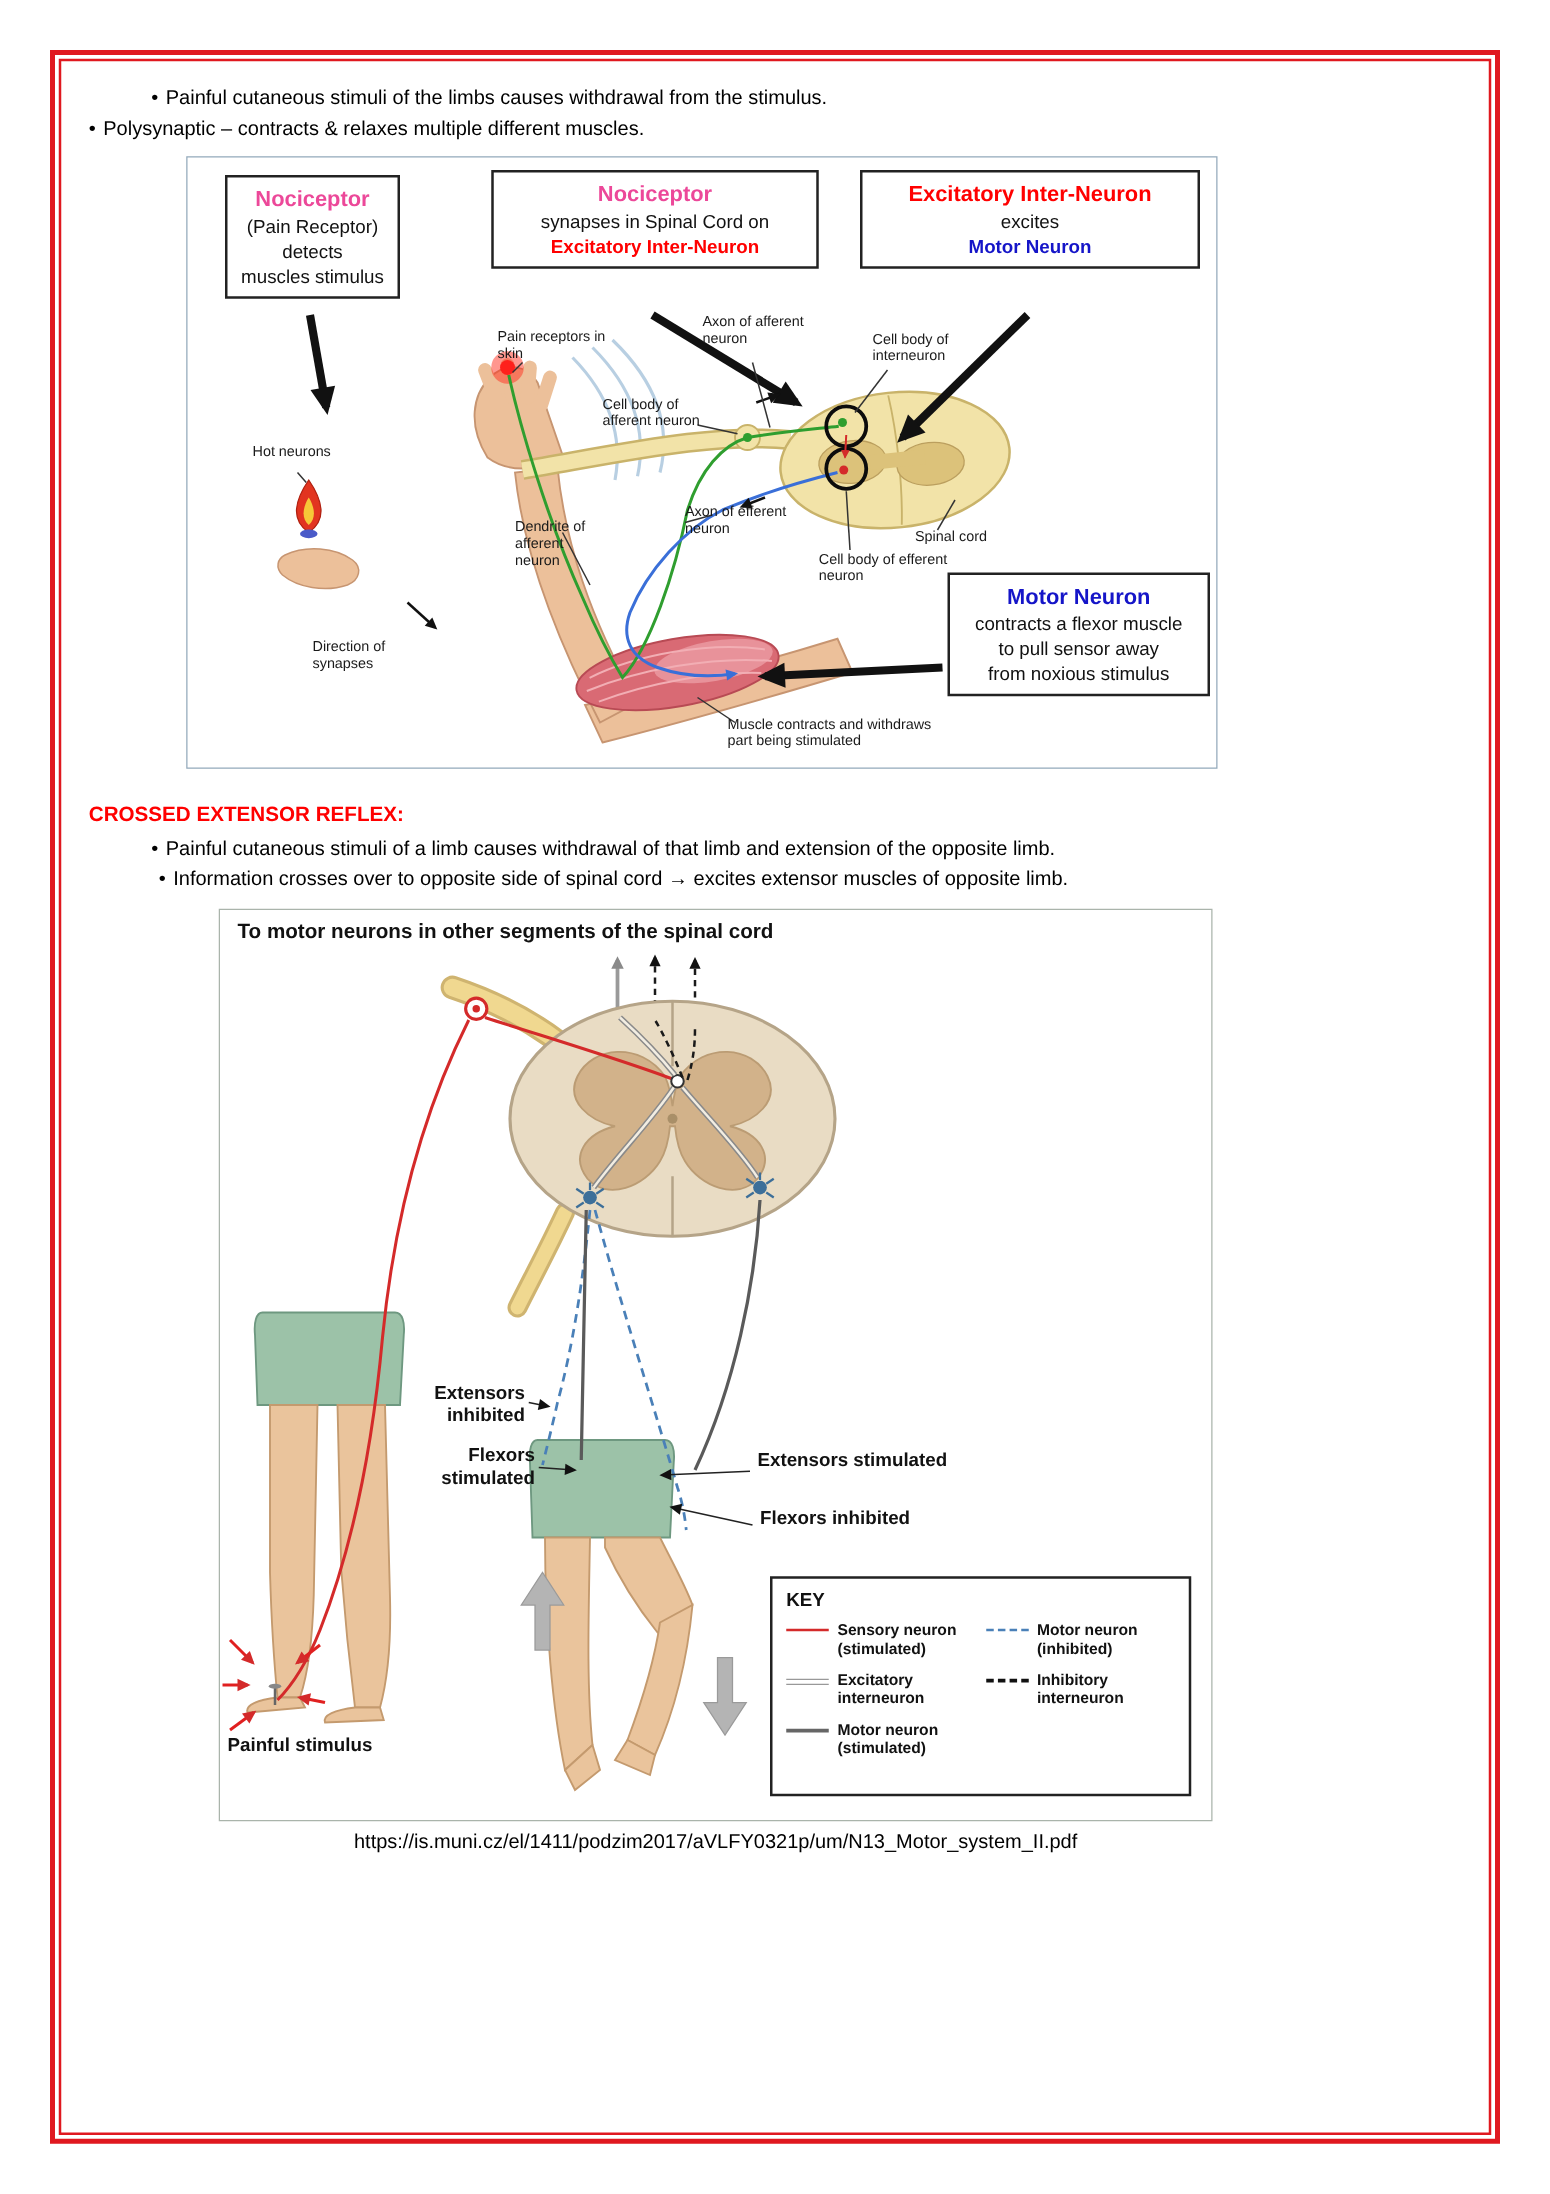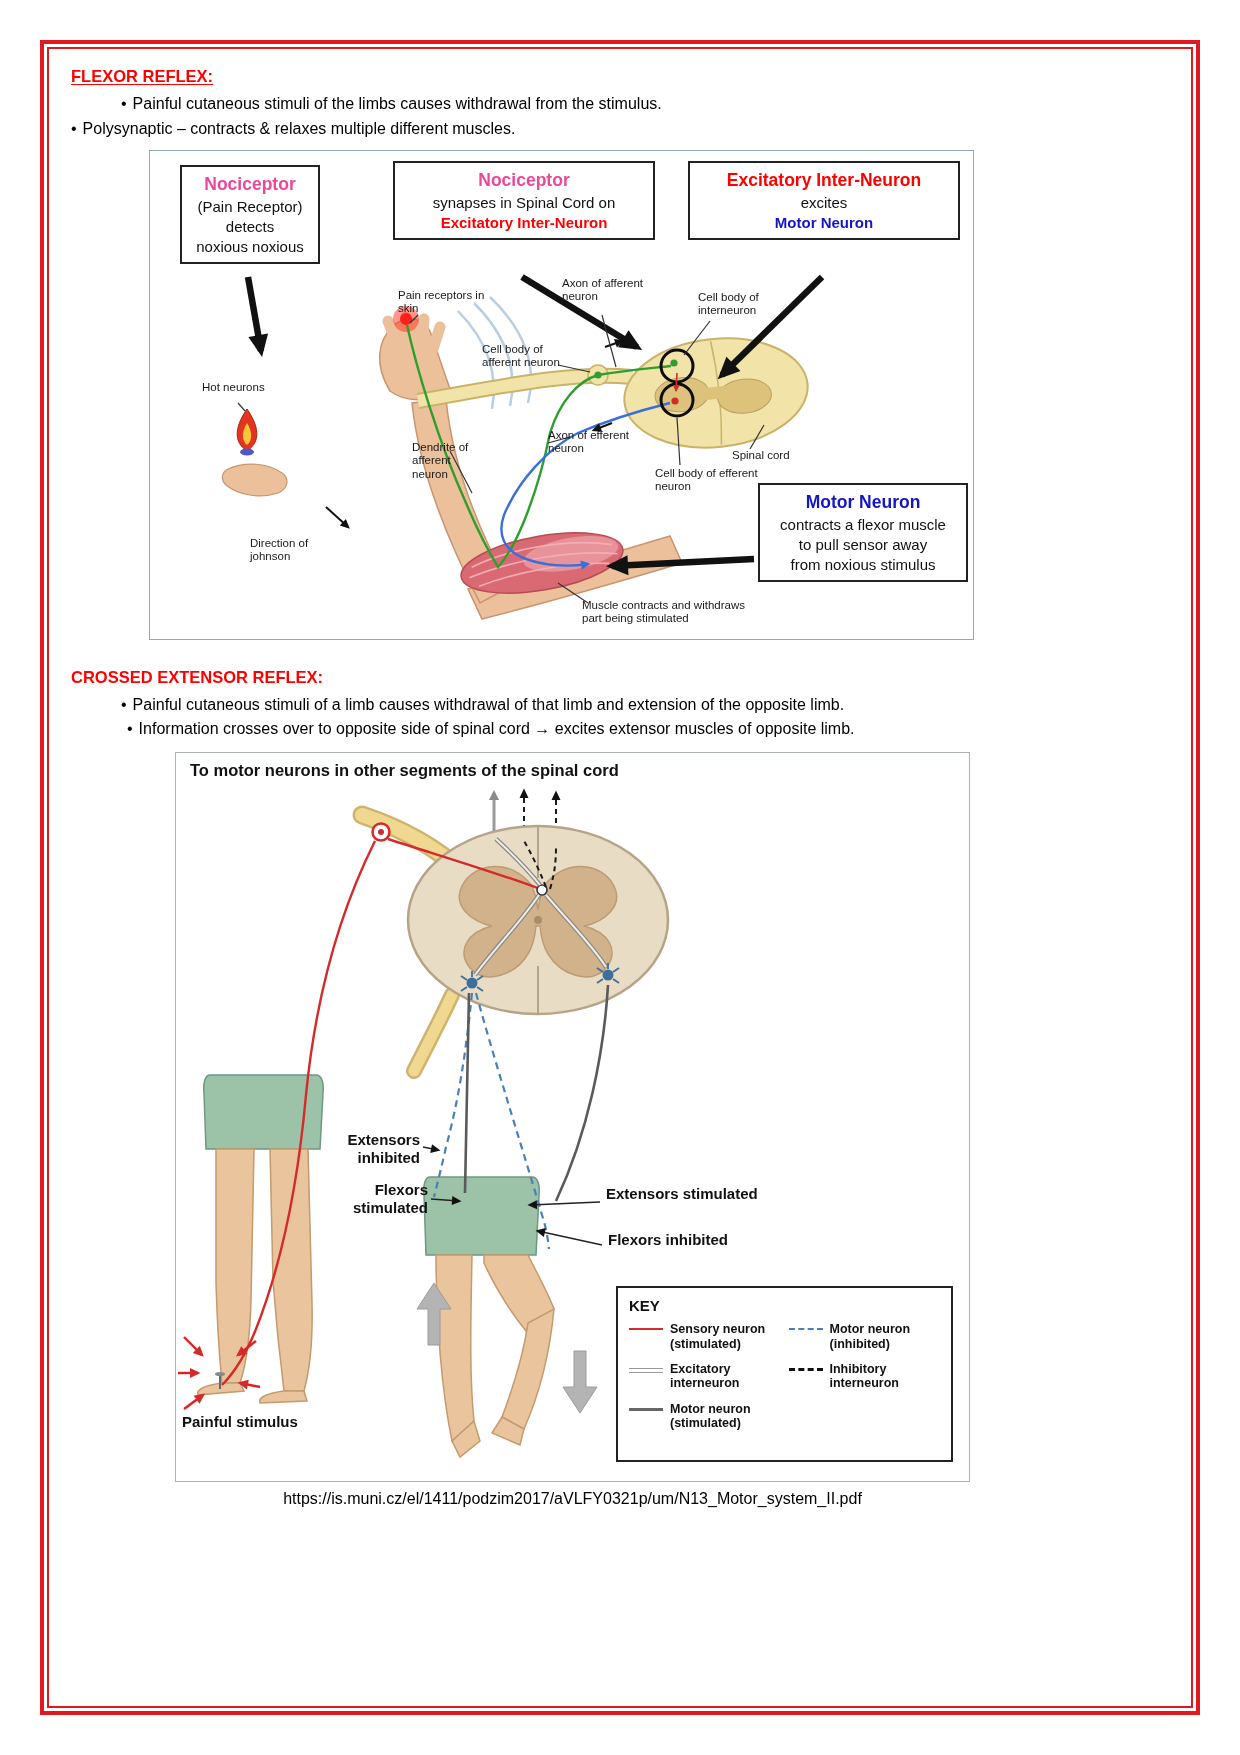--- a/index.html
+++ b/index.html
@@ -51,21 +51,20 @@
   .s-inhib-motor { border-top:2.5px dashed #4a80b8; }
   .s-inhib-inter { border-top:3px dashed #111; }
 </style>
 </head>
 <body>
 
 <div class="frame-outer">
  <div class="frame-inner">
 
   <div>
-    <div class="heading underlined">FLEXOR REFLEX:</div>
     <div class="bullet indent1"><span class="bm">•</span><span>Painful cutaneous stimuli of the limbs causes withdrawal from the stimulus.</span></div>
     <div class="bullet"><span class="bm">•</span><span>Polysynaptic – contracts &amp; relaxes multiple different muscles.</span></div>
 
     <div class="fig fig1">
       <svg width="825" height="490" viewBox="0 0 825 490">
         <defs>
           <marker id="mBigBlk" markerUnits="userSpaceOnUse" markerWidth="26" markerHeight="26" refX="17" refY="13" orient="auto">
                 <path d="M1,3 L23,13 L1,23 Z" fill="#111"></path>
               </marker>
           <marker id="mSmBlk" markerUnits="userSpaceOnUse" markerWidth="12" markerHeight="12" refX="8" refY="6" orient="auto">
@@ -163,21 +162,21 @@
           <line x1="530" y1="314" x2="527" y2="267"></line>
           <line x1="600" y1="298" x2="614" y2="274"></line>
           <line x1="438" y1="452" x2="408" y2="432"></line>
         </g>
       </svg>
 
       <div class="callout" style="left:30px; top:14px; width:140px;">
         <div class="co-title green">Nociceptor</div>
         <div class="co-line">(Pain Receptor)</div>
         <div class="co-line">detects</div>
-        <div class="co-line">noxious noxious</div>
+        <div class="co-line">muscles stimulus</div>
       </div>
       <div class="callout" style="left:243px; top:10px; width:262px;">
         <div class="co-title green">Nociceptor</div>
         <div class="co-line">synapses in Spinal Cord on</div>
         <div class="co-line redtxt">Excitatory Inter-Neuron</div>
       </div>
       <div class="callout" style="left:538px; top:10px; width:272px;">
         <div class="co-title redtxt">Excitatory Inter-Neuron</div>
         <div class="co-line">excites</div>
         <div class="co-line bluetxt">Motor Neuron</div>
@@ -192,21 +191,21 @@
       <div class="anat" style="left:248px; top:138px; width:90px;">Pain receptors in skin</div>
       <div class="anat" style="left:52px;  top:230px; width:80px;">Hot neurons</div>
       <div class="anat" style="left:332px; top:192px; width:80px;">Cell body of afferent neuron</div>
       <div class="anat" style="left:412px; top:126px; width="></div>
       <div class="anat" style="left:412px; top:126px; width:90px;">Axon of afferent neuron</div>
       <div class="anat" style="left:548px; top:140px; width:95px;">Cell body of interneuron</div>
       <div class="anat" style="left:262px; top:290px; width:72px;">Dendrite of afferent neuron</div>
       <div class="anat" style="left:398px; top:278px; width:112px;">Axon of efferent neuron</div>
       <div class="anat" style="left:505px; top:316px; width:105px;">Cell body of efferent neuron</div>
       <div class="anat" style="left:582px; top:298px; width:90px;">Spinal cord</div>
-      <div class="anat" style="left:100px; top:386px; width:78px;">Direction of johnson</div>
+      <div class="anat" style="left:100px; top:386px; width:78px;">Direction of synapses</div>
       <div class="anat" style="left:432px; top:448px; width:180px;">Muscle contracts and withdraws part being stimulated</div>
     </div>
 
   </div>
 
   <div class="section2">
     <div class="heading">CROSSED EXTENSOR REFLEX:</div>
     <div class="bullet indent1"><span class="bm">•</span><span>Painful cutaneous stimuli of a limb causes withdrawal of that limb and extension of the opposite limb.</span></div>
     <div class="bullet indent2"><span class="bm">•</span><span>Information crosses over to opposite side of spinal cord → excites extensor muscles of opposite limb.</span></div>
 

